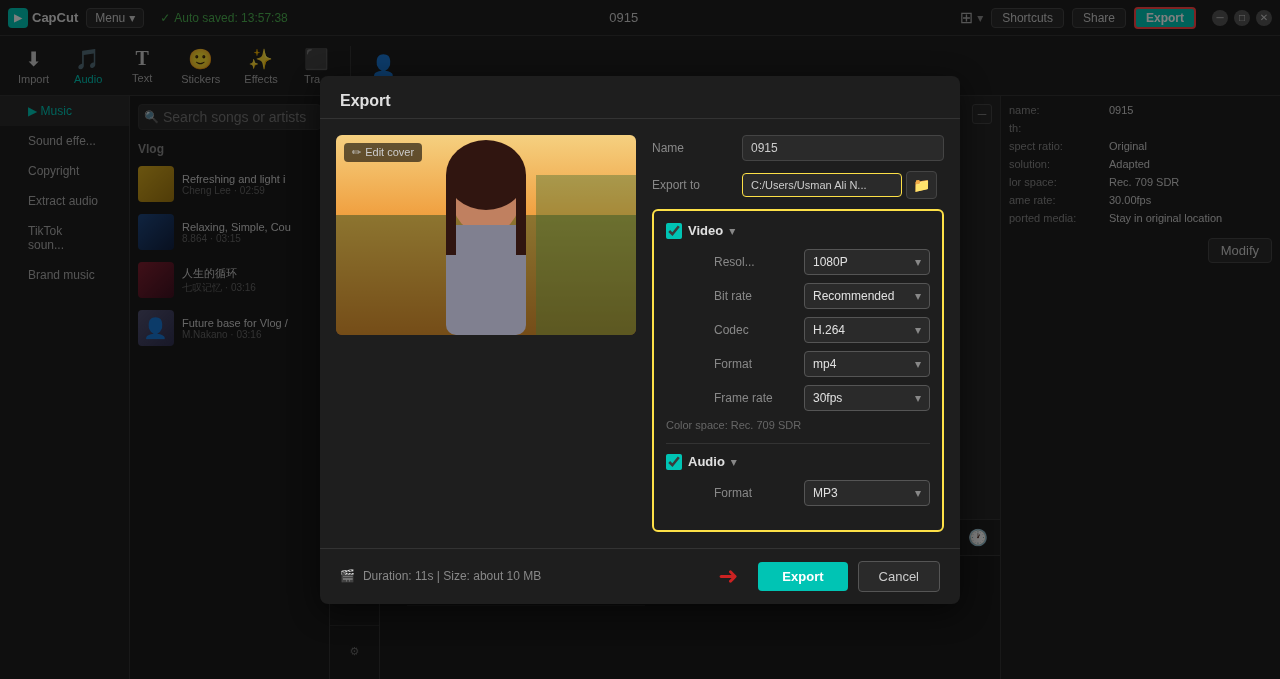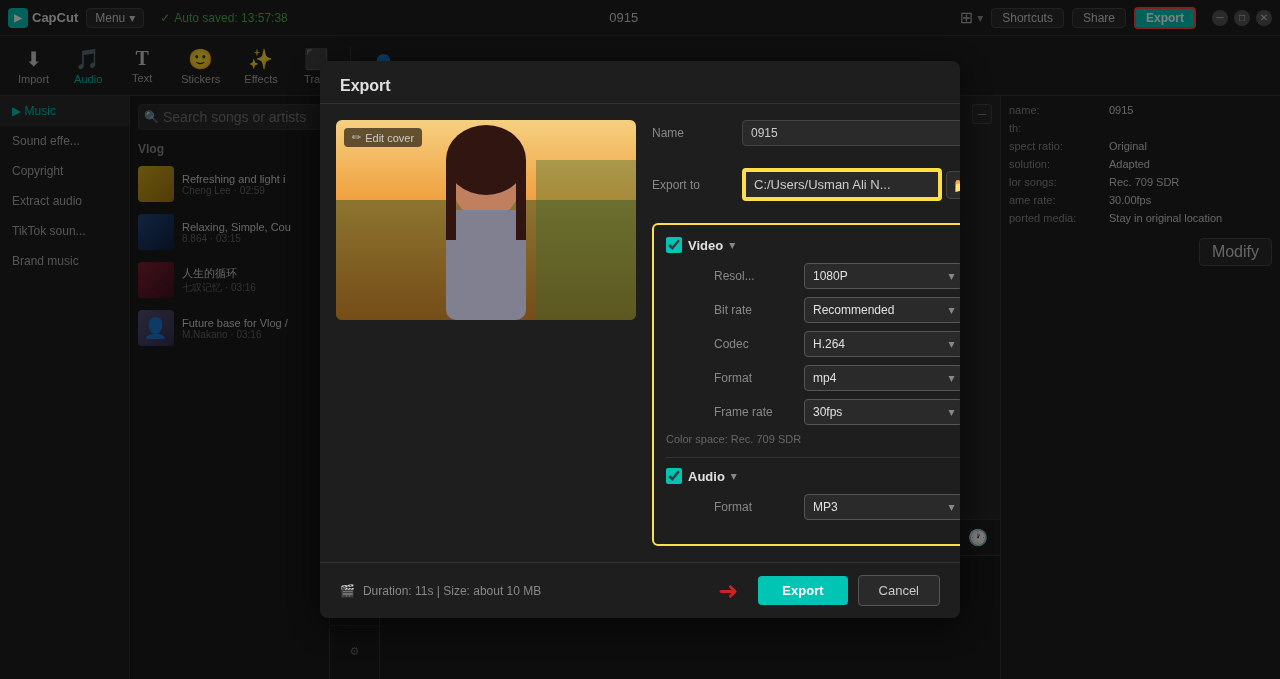--- a/index.html
+++ b/index.html
@@ -26,21 +26,21 @@
     .tool-icon { font-size: 20px; }
     .tool-label { font-size: 11px; color: #aaa; }
     .tool-item.active .tool-label { color: #00c4b4; }
     .toolbar2-sep { width: 1px; height: 40px; background: #333; margin: 0 4px; }
 
     
     .main-layout { display: flex; height: calc(679px - 36px - 60px); }
 
     
     .sidebar { width: 130px; background: #1e1e1e; border-right: 1px solid #333; display: flex; flex-direction: column; }
-    .sidebar-item { padding: 8px 12px; font-size: 12px; color: #aaa; cursor: pointer; }
+    .sidebar-item { padding: 8px 28px; font-size: 12px; color: #aaa; cursor: pointer; }
     .sidebar-item.active { color: #00c4b4; background: #2a2a2a; }
 
     
     .music-panel { width: 200px; background: #1a1a1a; border-right: 1px solid #333; display: flex; flex-direction: column; overflow: hidden; }
     .music-search { margin: 8px; position: relative; }
     .music-search input { width: 100%; background: #2a2a2a; border: 1px solid #333; border-radius: 4px; padding: 4px 8px 4px 24px; font-size: 14px; color: #ccc; outline: none; }
     .music-search-icon { position: absolute; left: 6px; top: 50%; transform: translateY(-50%); font-size: 12px; color: #666; }
     .music-section-label { padding: 4px 8px; font-size: 12px; color: #888; font-weight: 600; }
     .music-track { display: flex; align-items: center; gap: 8px; padding: 6px 8px; cursor: pointer; }
     .music-thumb { width: 36px; height: 36px; border-radius: 4px; background: #444; flex-shrink: 0; overflow: hidden; }
@@ -48,41 +48,41 @@
     .music-title { font-size: 11px; color: #ccc; white-space: nowrap; overflow: hidden; text-overflow: ellipsis; }
     .music-meta { font-size: 10px; color: #666; }
 
     
     .details-panel { width: 280px; background: #1e1e1e; border-left: 1px solid #333; display: flex; flex-direction: column; padding: 8px; }
     .details-title { font-size: 13px; color: #ccc; padding: 4px 0 8px; font-weight: 600; }
     .detail-row { display: flex; margin-bottom: 6px; font-size: 11px; }
     .detail-key { color: #888; width: 100px; flex-shrink: 0; }
     .detail-val { color: #ccc; flex: 1; }
     .detail-path { color: #ccc; font-size: 10px; word-break: break-all; }
-    .modify-btn { margin-top: 8px; background: #2a2a2a; border: 1px solid #444; border-radius: 4px; padding: 4px 12px; font-size: 16px; color: #ccc; cursor: pointer; align-self: flex-end; }
+    .modify-btn { margin-top: 8px; background: #2a2a2a; border: 1px solid #444; border-radius: 4px; padding: 4px 12px; font-size: 13px; color: #ccc; cursor: pointer; align-self: flex-end; }
 
     
     .timeline { height: 160px; background: #1a1a1a; border-top: 1px solid #333; display: flex; flex-direction: column; }
     .timeline-toolbar { height: 36px; background: #1e1e1e; display: flex; align-items: center; padding: 0 8px; gap: 8px; border-bottom: 1px solid #333; }
     .timeline-btn { background: none; border: none; color: #888; cursor: pointer; font-size: 16px; padding: 2px 4px; }
 
     
     .overlay { position: fixed; top: 0; left: 0; width: 1280px; height: 679px; background: rgba(0,0,0,0.5); display: flex; align-items: center; justify-content: center; z-index: 100; }
     .export-dialog { background: #1e1e1e; border-radius: 8px; width: 640px; max-height: 640px; display: flex; flex-direction: column; box-shadow: 0 8px 32px rgba(0,0,0,0.6); overflow: hidden; }
     .dialog-header { padding: 16px 20px 8px; font-size: 16px; color: #e0e0e0; font-weight: 600; border-bottom: 1px solid #333; }
     .dialog-body { display: flex; flex: 1; padding: 16px; gap: 16px; overflow: hidden; }
     .dialog-preview { width: 300px; flex-shrink: 0; }
     .preview-img { width: 100%; height: 200px; border-radius: 6px; overflow: hidden; background: #333; position: relative; }
     .edit-cover-btn { position: absolute; top: 8px; left: 8px; background: rgba(0,0,0,0.6); border: none; border-radius: 4px; padding: 3px 8px; font-size: 11px; color: #ccc; cursor: pointer; display: flex; align-items: center; gap: 4px; }
-    .dialog-form { flex: 1; display: flex; flex-direction: column; gap: 12px; }
+    .dialog-form { flex: 1; display: flex; flex-direction: column; gap: 0; }
     .form-row { display: flex; align-items: center; margin-bottom: 10px; }
     .form-label { width: 90px; font-size: 12px; color: #888; flex-shrink: 0; }
     .form-input { flex: 1; background: #2a2a2a; border: 1px solid #444; border-radius: 4px; padding: 5px 8px; font-size: 12px; color: #ccc; outline: none; }
     .form-input-path { display: flex; align-items: center; gap: 4px; }
-    .form-input-path input { flex: 1; background: #2a2a2a; border: 4px solid #fde047; border-radius: 4px; padding: 5px 8px; font-size: 13px; color: #ccc; outline: none; }
+    .form-input-path input { flex: 1; background: #2a2a2a; border: 1px solid #fde047; border-radius: 4px; padding: 5px 8px; font-size: 11px; color: #ccc; outline: none; }
     .form-input-path button { background: #2a2a2a; border: 1px solid #444; border-radius: 4px; padding: 5px 6px; color: #ccc; cursor: pointer; font-size: 14px; }
 
     
     .settings-panel { border: 2px solid #fde047; border-radius: 6px; padding: 12px; margin-top: 0; flex: 1; overflow-y: auto; }
     .settings-section { margin-bottom: 12px; }
     .settings-section-header { display: flex; align-items: center; gap: 6px; margin-bottom: 10px; }
     .settings-checkbox { width: 16px; height: 16px; accent-color: #00c4b4; }
     .settings-section-title { font-size: 13px; color: #e0e0e0; font-weight: 600; }
     .settings-arrow { color: #888; font-size: 12px; }
     .settings-row { display: flex; align-items: center; margin-bottom: 8px; }
@@ -322,21 +322,21 @@
     </div>
     <div class="detail-row">
       <span class="detail-key">spect ratio:</span>
       <span class="detail-val">Original</span>
     </div>
     <div class="detail-row">
       <span class="detail-key">solution:</span>
       <span class="detail-val">Adapted</span>
     </div>
     <div class="detail-row">
-      <span class="detail-key">lor songs:</span>
+      <span class="detail-key">lor space:</span>
       <span class="detail-val">Rec. 709 SDR</span>
     </div>
     <div class="detail-row">
       <span class="detail-key">ame rate:</span>
       <span class="detail-val">30.00fps</span>
     </div>
     <div class="detail-row">
       <span class="detail-key">ported media:</span>
       <span class="detail-val">Stay in original location</span>
     </div>

